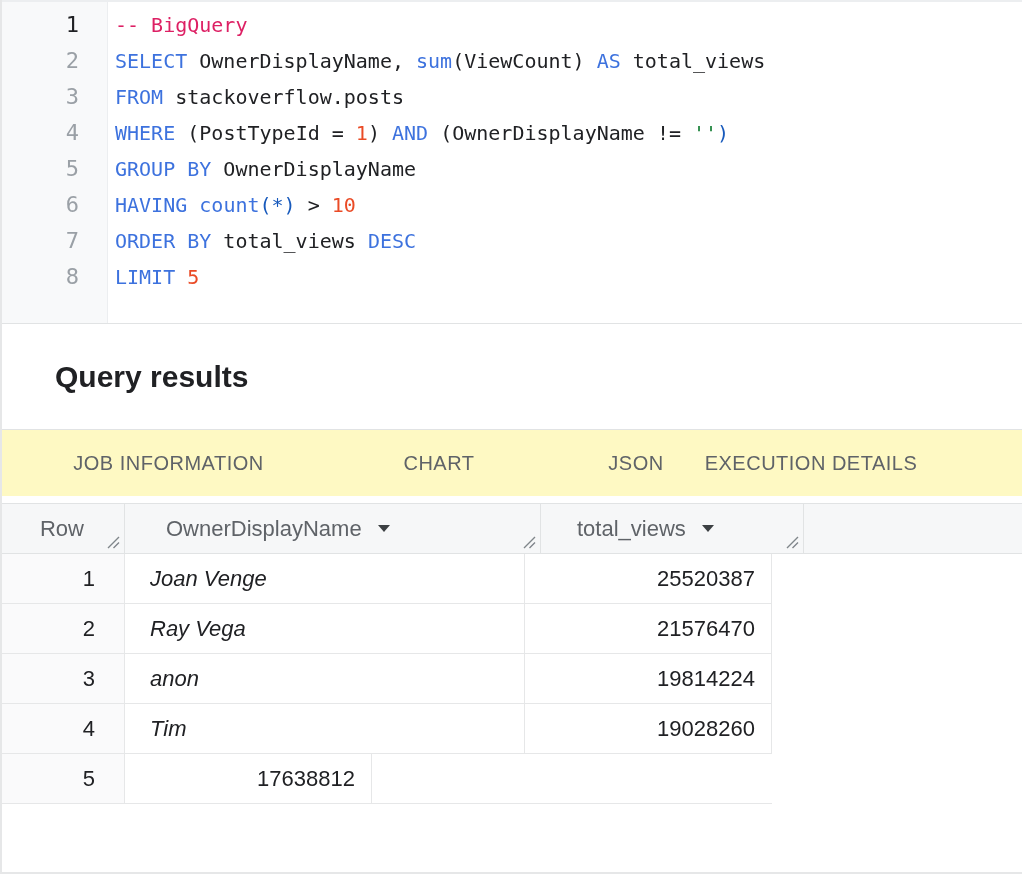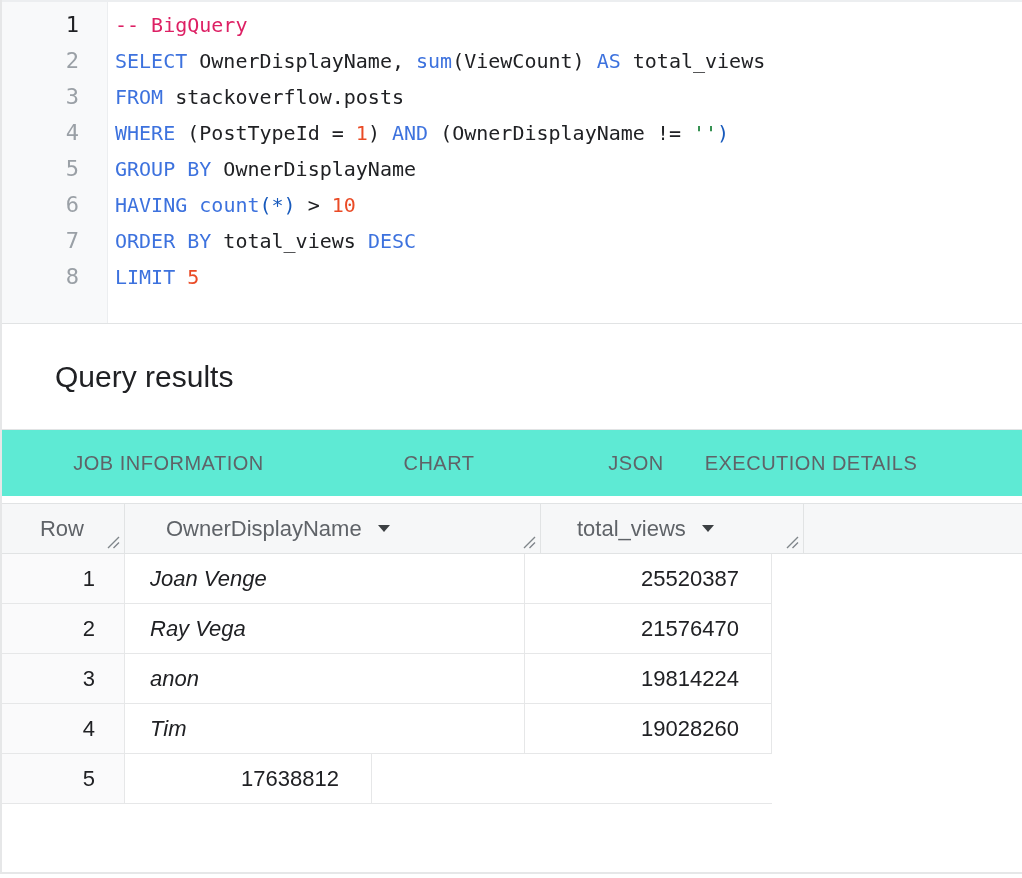--- a/index.html
+++ b/index.html
@@ -18,23 +18,23 @@
   .code-line{height:36px;}
   .tok-comment{color:var(--comment);}
   .tok-kw{color:var(--keyword);}
   .tok-id{color:var(--text);}
   .tok-num{color:var(--number);}
   .tok-str{color:var(--string);}
   .tok-paren{color:var(--bracket);}
   
   .title-bar{height:106px;display:flex;align-items:center;padding-left:55px;
              box-sizing:border-box;border-bottom:1px solid #E1E3E4;background:#fff;}
-  .title{font-size:30px;font-weight:400;color:#202124;}
+  .title{font-size:30px;font-weight:700;color:#202124;}
   
-  .tabbar{display:flex;height:66px;width:1022px;overflow:hidden;background:#5eead4;}
+  .tabbar{display:flex;height:66px;width:1022px;overflow:hidden;background:#fef9c3;}
   .tab{position:relative;flex:none;display:flex;align-items:center;justify-content:center;
        font-size:20px;font-weight:500;letter-spacing:0.5px;color:#5F6368;cursor:pointer;
        white-space:nowrap;}
   .tab:nth-child(1){width:337px;}
   .tab:nth-child(2){width:204px;}
   .tab:nth-child(3){width:190px;}
   .tab:nth-child(4){width:160px;}
   .tab:nth-child(5){width:331px;}
   .tab.active{color:var(--accent);}
   .tab.active::after{content:"";position:absolute;left:0;right:0;bottom:0;height:3px;
@@ -51,21 +51,21 @@
   .th-rest{flex:1;}
   .arrow{width:0;height:0;border-left:6px solid transparent;border-right:6px solid transparent;
          border-top:7px solid #3C4043;margin-left:16px;display:inline-block;}
   .handle{position:absolute;right:3px;bottom:3px;}
   .trow{display:flex;width:772px;height:50px;box-sizing:border-box;
         border-bottom:1px solid #E6E7E8;background:#fff;}
   .td{display:flex;align-items:center;font-size:22px;color:#202124;box-sizing:border-box;}
   .td-num{width:125px;background:#FAFAFB;justify-content:flex-end;padding-right:29px;
           border-right:1px solid #E6E7E8;}
   .td-owner{width:400px;padding-left:25px;border-right:1px solid #E6E7E8;font-style:italic;}
-  .td-views{width:247px;justify-content:flex-end;padding-right:32px;
+  .td-views{width:247px;justify-content:flex-end;padding-right:16px;
             border-right:1px solid #E6E7E8;}
   
   .left-edge{position:absolute;left:0;top:0;width:2px;height:874px;background:#E6E7E8;z-index:5;}
   .bottom-edge{position:absolute;left:0;top:872px;width:1022px;height:2px;background:#E6E7E8;}
 </style>
 </head>
 <body>
 
 <div id="app">
 

